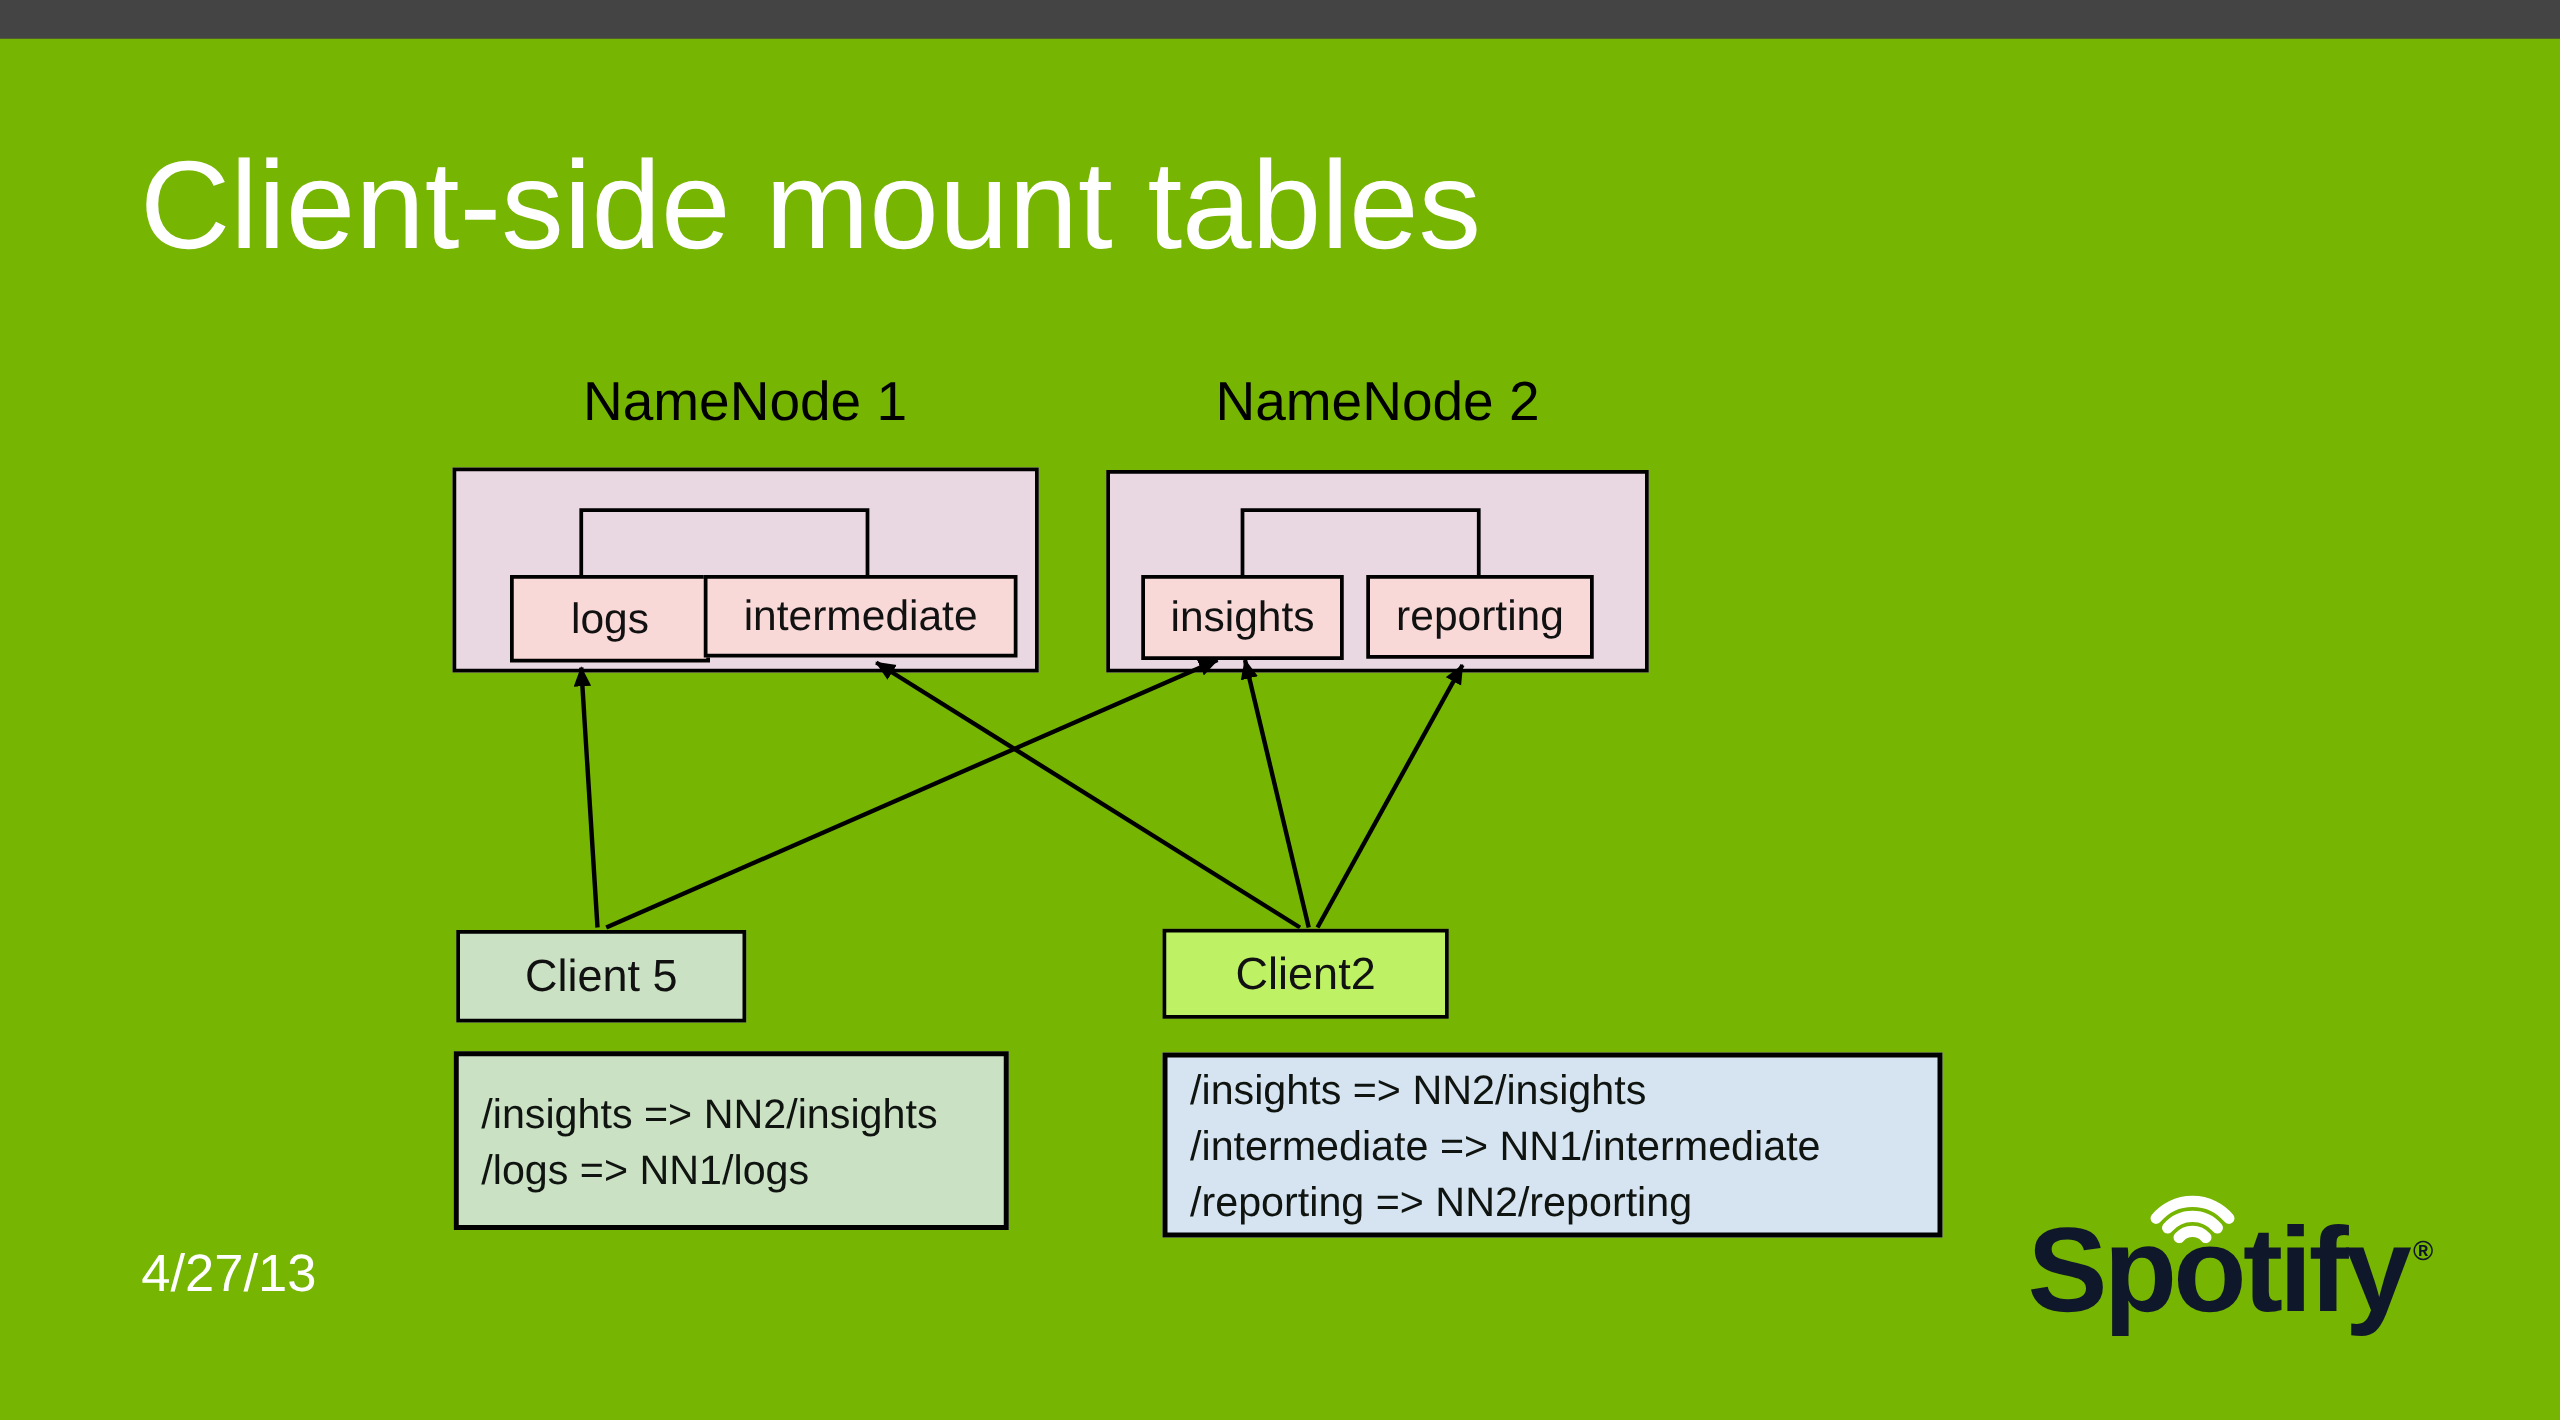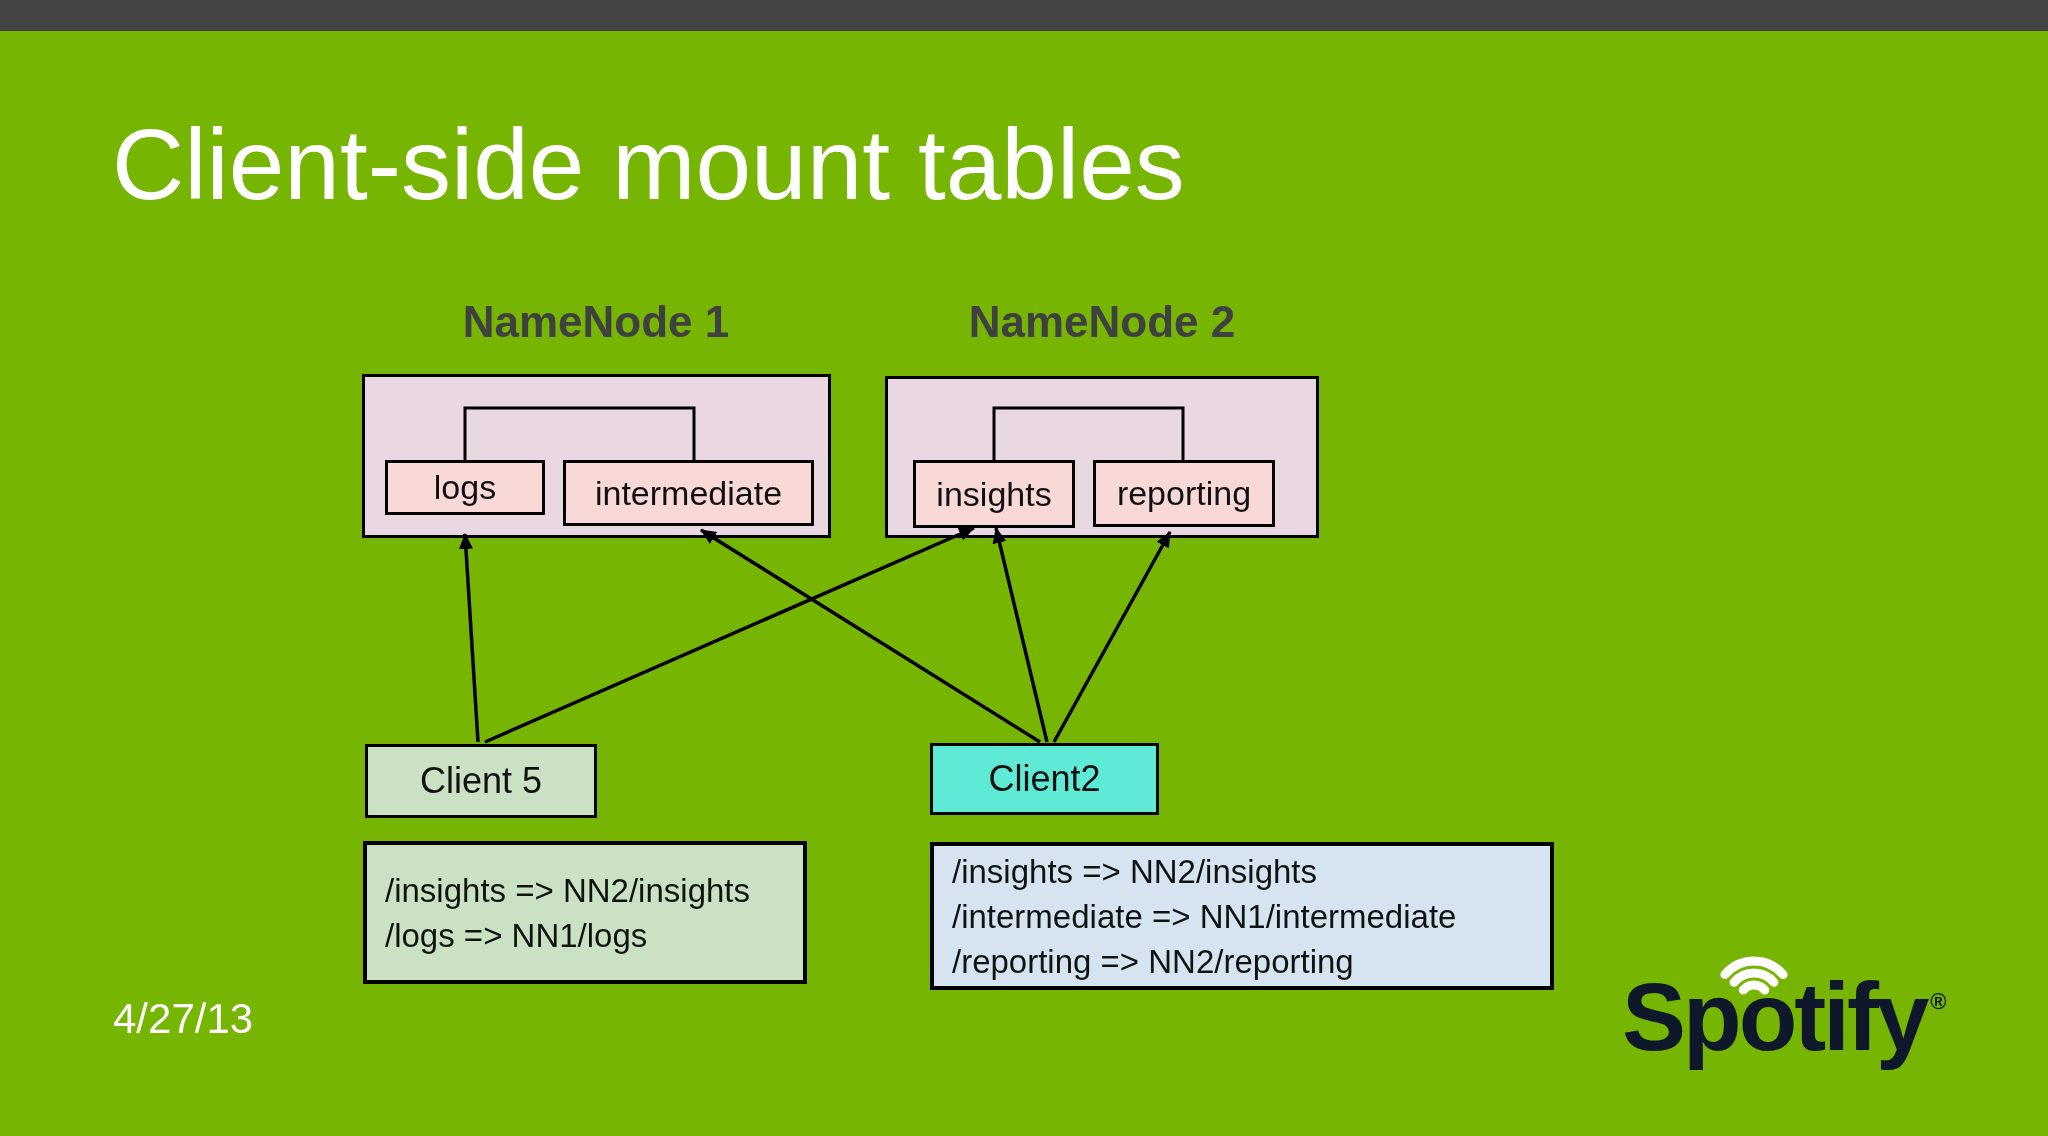--- a/index.html
+++ b/index.html
@@ -11,22 +11,22 @@
   }
   .abs{position:absolute;}
   .slide-title{
     left:112px;top:78px;
     font-size:100px;line-height:1.1;
     color:#fff;letter-spacing:0px;font-weight:400;
     white-space:nowrap;
   }
   .nn-label{
     width:340px;top:266px;
-    font-size:44px;color:#404040;
-    text-align:center;white-space:nowrap;font-weight:700;
+    font-size:44px;color:#000000;
+    text-align:center;white-space:nowrap;font-weight:400;
   }
   .box{
     box-sizing:border-box;
     border:3px solid #000;
     display:flex;align-items:center;justify-content:center;
     color:#111;
   }
   .nn-outer{background:#E9D7E2;}
   .mount-box{background:#F8D9D8;font-size:34px;}
   .client-box{font-size:36px;border-width:3px;}
@@ -78,38 +78,38 @@
     <polyline points="465,429 465,377 694,377 694,429" fill="none" stroke="#000" stroke-width="3"></polyline>
     <polyline points="994,429 994,377 1183,377 1183,429" fill="none" stroke="#000" stroke-width="3"></polyline>
 
     <line x1="478" y1="711" x2="465" y2="503" stroke="#000" stroke-width="3.5" marker-end="url(#ah)"></line>
     <line x1="485" y1="711" x2="974" y2="497" stroke="#000" stroke-width="3.5" marker-end="url(#ah)"></line>
     <line x1="1040" y1="711" x2="701" y2="499" stroke="#000" stroke-width="3.5" marker-end="url(#ah)"></line>
     <line x1="1047" y1="711" x2="996" y2="497" stroke="#000" stroke-width="3.5" marker-end="url(#ah)"></line>
     <line x1="1054" y1="711" x2="1170" y2="501" stroke="#000" stroke-width="3.5" marker-end="url(#ah)"></line>
   </svg>
 
-  <div class="abs box mount-box" style="left:385px;top:429px;width:160px;height:55px;">
+  <div class="abs box mount-box" style="left:408px;top:429px;width:160px;height:70px;">
     <span>logs</span>
   </div>
   <div class="abs box mount-box" style="left:563px;top:429px;width:251px;height:66px;">
     <span>intermediate</span>
   </div>
 
   <div class="abs box mount-box" style="left:1093px;top:429px;width:182px;height:67px;">
     <span>reporting</span>
   </div>
   <div class="abs box mount-box" style="left:913px;top:429px;width:162px;height:68px;">
     <span>insights</span>
   </div>
 
   <div class="abs box client-box" style="left:365px;top:713px;width:232px;height:74px;background:#CBE1C4;">
     <span>Client 5</span>
   </div>
-  <div class="abs box client-box" style="left:930px;top:712px;width:229px;height:72px;background:#5eead4;">
+  <div class="abs box client-box" style="left:930px;top:712px;width:229px;height:72px;background:#bef264;">
     <span>Client2</span>
   </div>
 
   <div class="abs table-box" style="left:363px;top:810px;width:444px;height:143px;background:#CBE1C4;">
     <div>/insights =&gt; NN2/insights</div>
     <div>/logs =&gt; NN1/logs</div>
   </div>
 
   <div class="abs table-box" style="left:930px;top:811px;width:624px;height:148px;background:#D6E4F2;">
     <div>/insights =&gt; NN2/insights</div>

